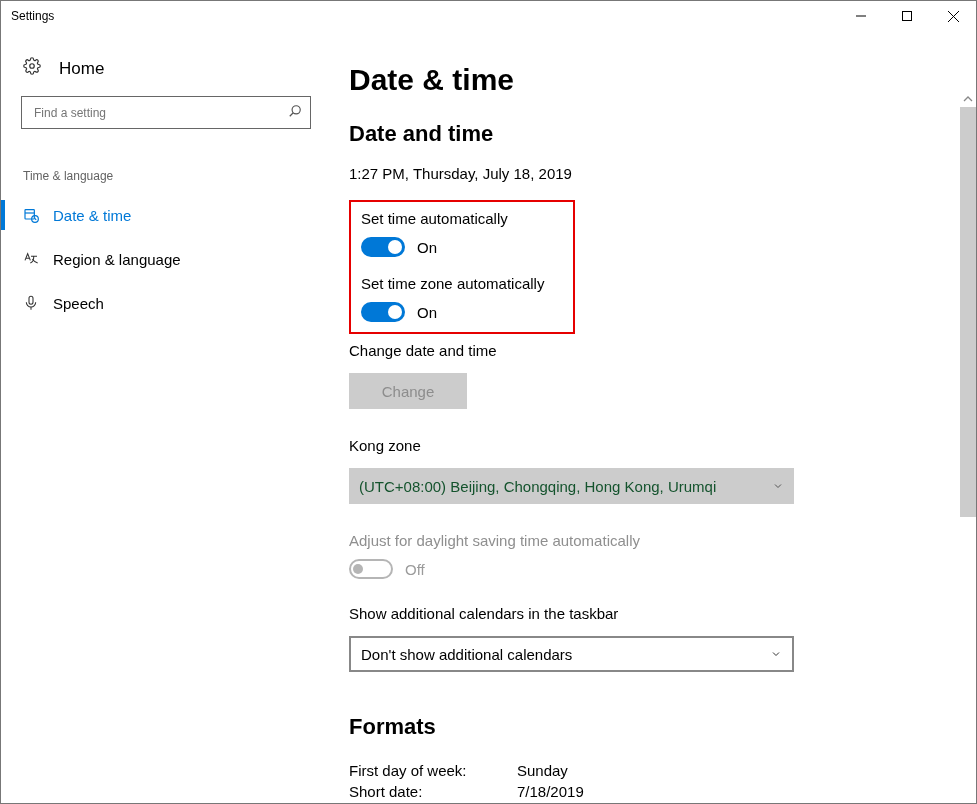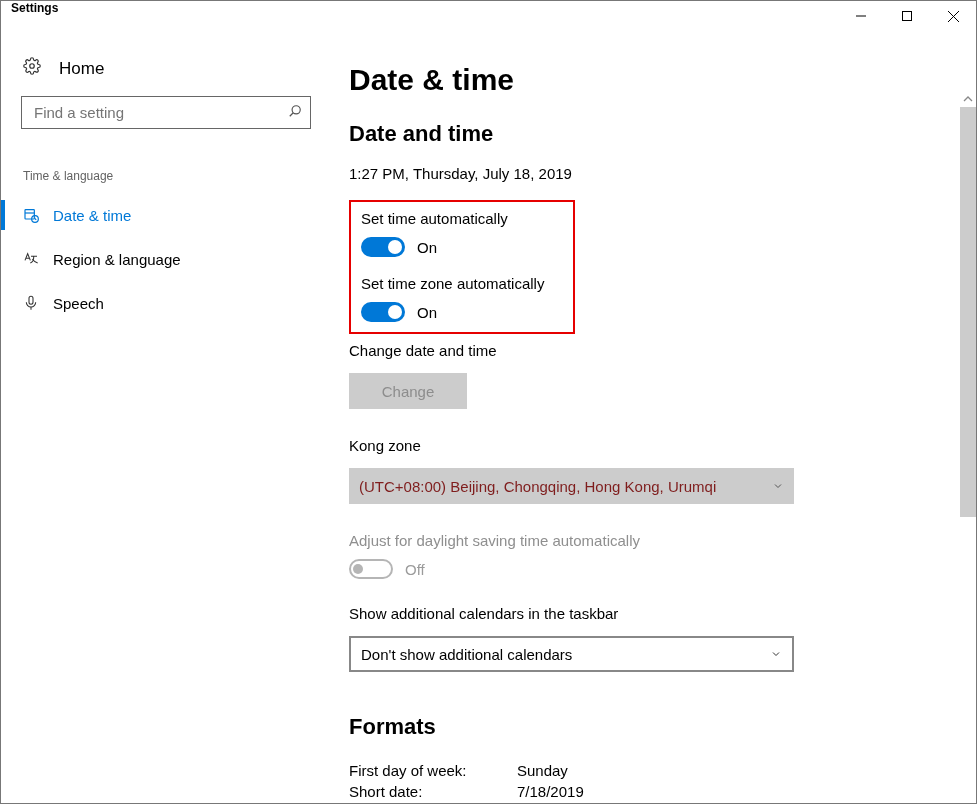--- a/index.html
+++ b/index.html
@@ -14,24 +14,23 @@
     width: 977px;
     height: 804px;
     border: 1px solid #777;
     position: relative;
     display: flex;
     flex-direction: column;
   }
   .titlebar {
     height: 30px;
     display: flex;
-    align-items: flex-start;
+    align-items: center;
     padding: 0 0 0 10px;
     font-size: 12px;
-    font-weight: bold;
   }
   .titlebar .title { flex: 1; }
   .winbtns { display: flex; }
   .winbtn {
     width: 46px;
     height: 30px;
     display: flex;
     align-items: center;
     justify-content: center;
     cursor: pointer;
@@ -60,21 +59,21 @@
     border: 1px solid #666;
     display: flex;
     align-items: center;
     padding: 0 8px 0 10px;
     background: #fff;
   }
   .searchbox input {
     flex: 1;
     border: none;
     outline: none;
-    font-size: 15px;
+    font-size: 12px;
     color: #000000;
     background: transparent;
   }
   .search-icon { color: #555; font-size: 14px; transform: scaleX(-1);}
   .category {
     padding: 40px 0 10px 22px;
     color: #636363;
     font-size: 12px;
   }
   .navitem {
@@ -194,21 +193,21 @@
     font-size: 15px;
     margin-top: 14px;
   }
   .select {
     width: 445px;
     height: 36px;
     background: #cccccc;
     display: flex;
     align-items: center;
     padding: 0 10px;
-    color: #7f1d1d;
+    color: #14532d;
     margin-top: 14px;
     justify-content: space-between;
   }
   .select .chev { color: #5a5a5a; }
   .select2 {
     width: 445px;
     height: 36px;
     border: 2px solid #888;
     display: flex;
     align-items: center;

